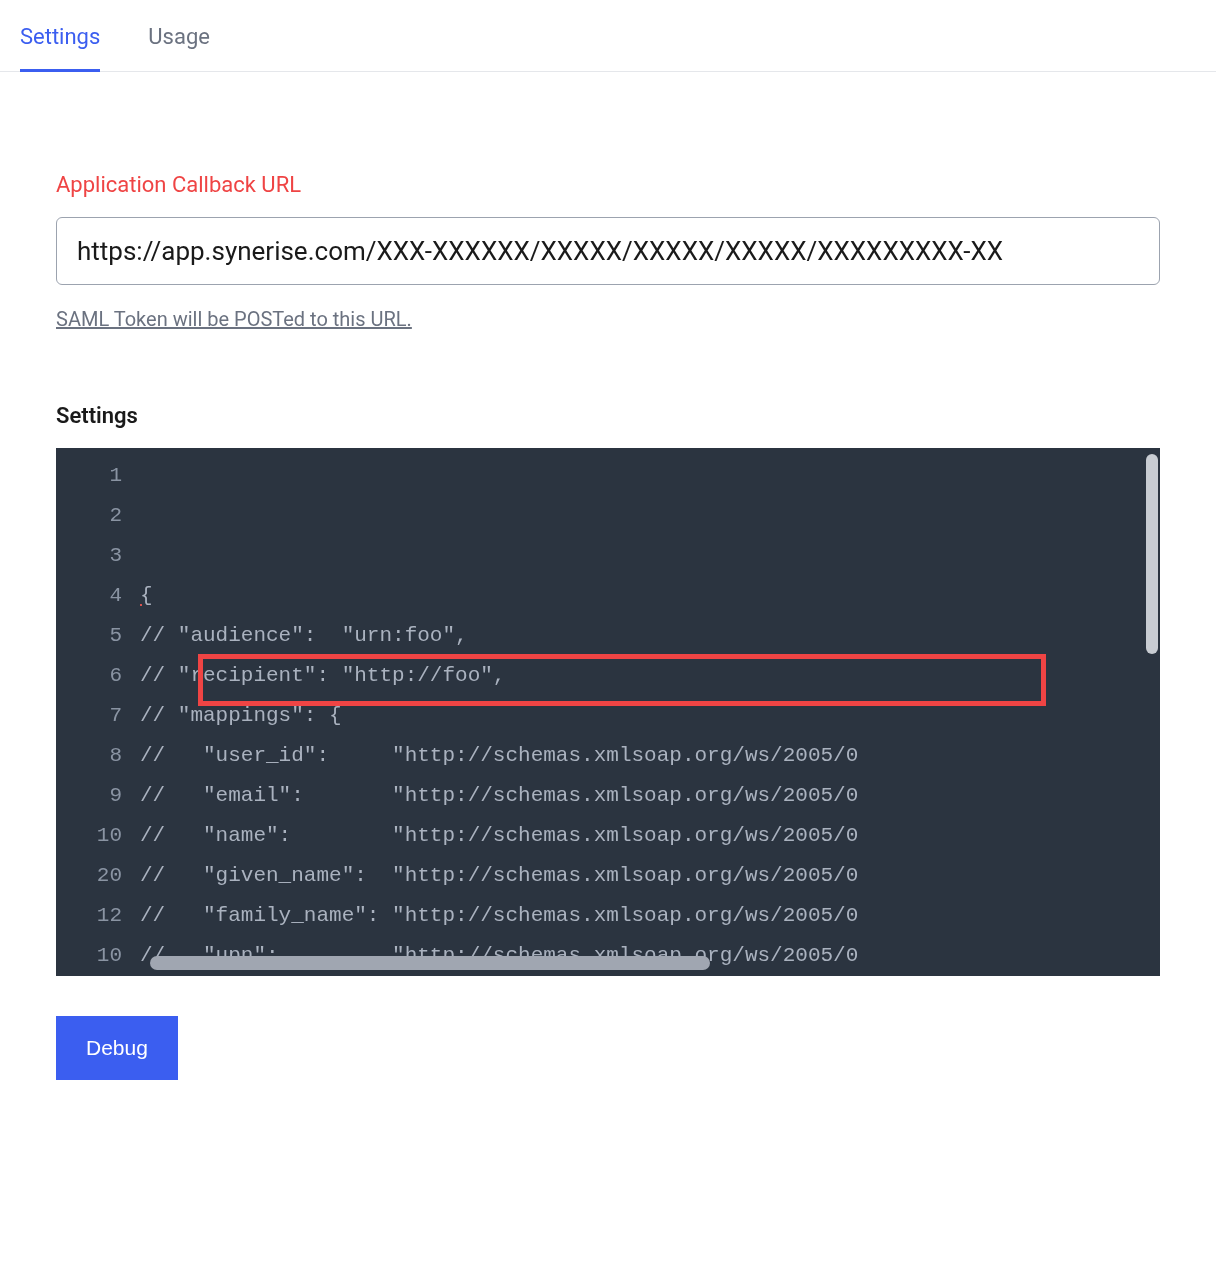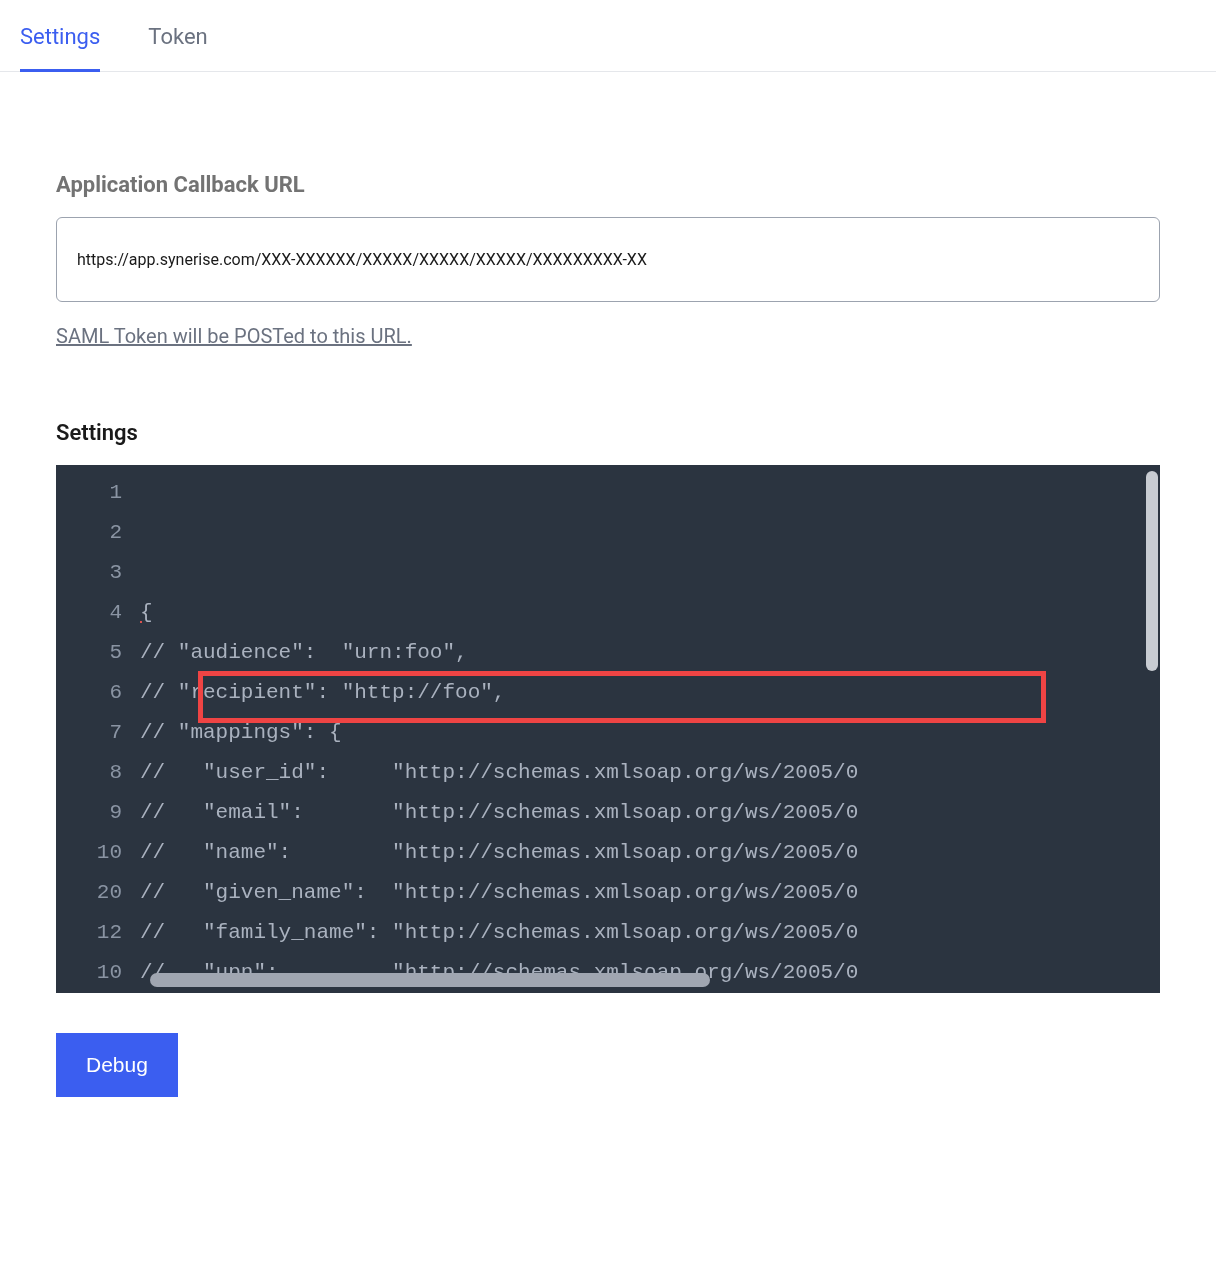--- a/index.html
+++ b/index.html
@@ -32,31 +32,31 @@
     border-bottom: 3px solid #3b5ef0;
   }
 
   
   .content {
     padding: 100px 56px 40px 56px;
   }
 
   .field-label {
     font-size: 22px;
-    font-weight: 700;
-    color: #737373;
+    font-weight: 400;
+    color: #ef4444;
     margin-bottom: 20px;
   }
 
   .text-input {
     width: 100%;
     border: 1px solid #9ca3af;
     border-radius: 6px;
-    padding: 32px 20px;
-    font-size: 16px;
+    padding: 18px 20px;
+    font-size: 26px;
     font-family: inherit;
     color: #1a1a1a;
   }
 
   .helper-text {
     margin-top: 22px;
     font-size: 20px;
     color: #6b7280;
     text-decoration: underline;
   }
@@ -170,21 +170,21 @@
     font-size: 21px;
     font-weight: 500;
     cursor: pointer;
   }
 </style>
 </head>
 <body>
 
 <div class="tabs">
   <div class="tab active">Settings</div>
-  <div class="tab">Token</div>
+  <div class="tab">Usage</div>
 </div>
 
 <div class="content">
 
   
   <div class="field-label">Application Callback URL</div>
   <input type="text" class="text-input" value="https://app.synerise.com/XXX-XXXXXX/XXXXX/XXXXX/XXXXX/XXXXXXXXX-XX" style="">
   <div class="helper-text">SAML Token will be POSTed to this URL.</div>
 
   

